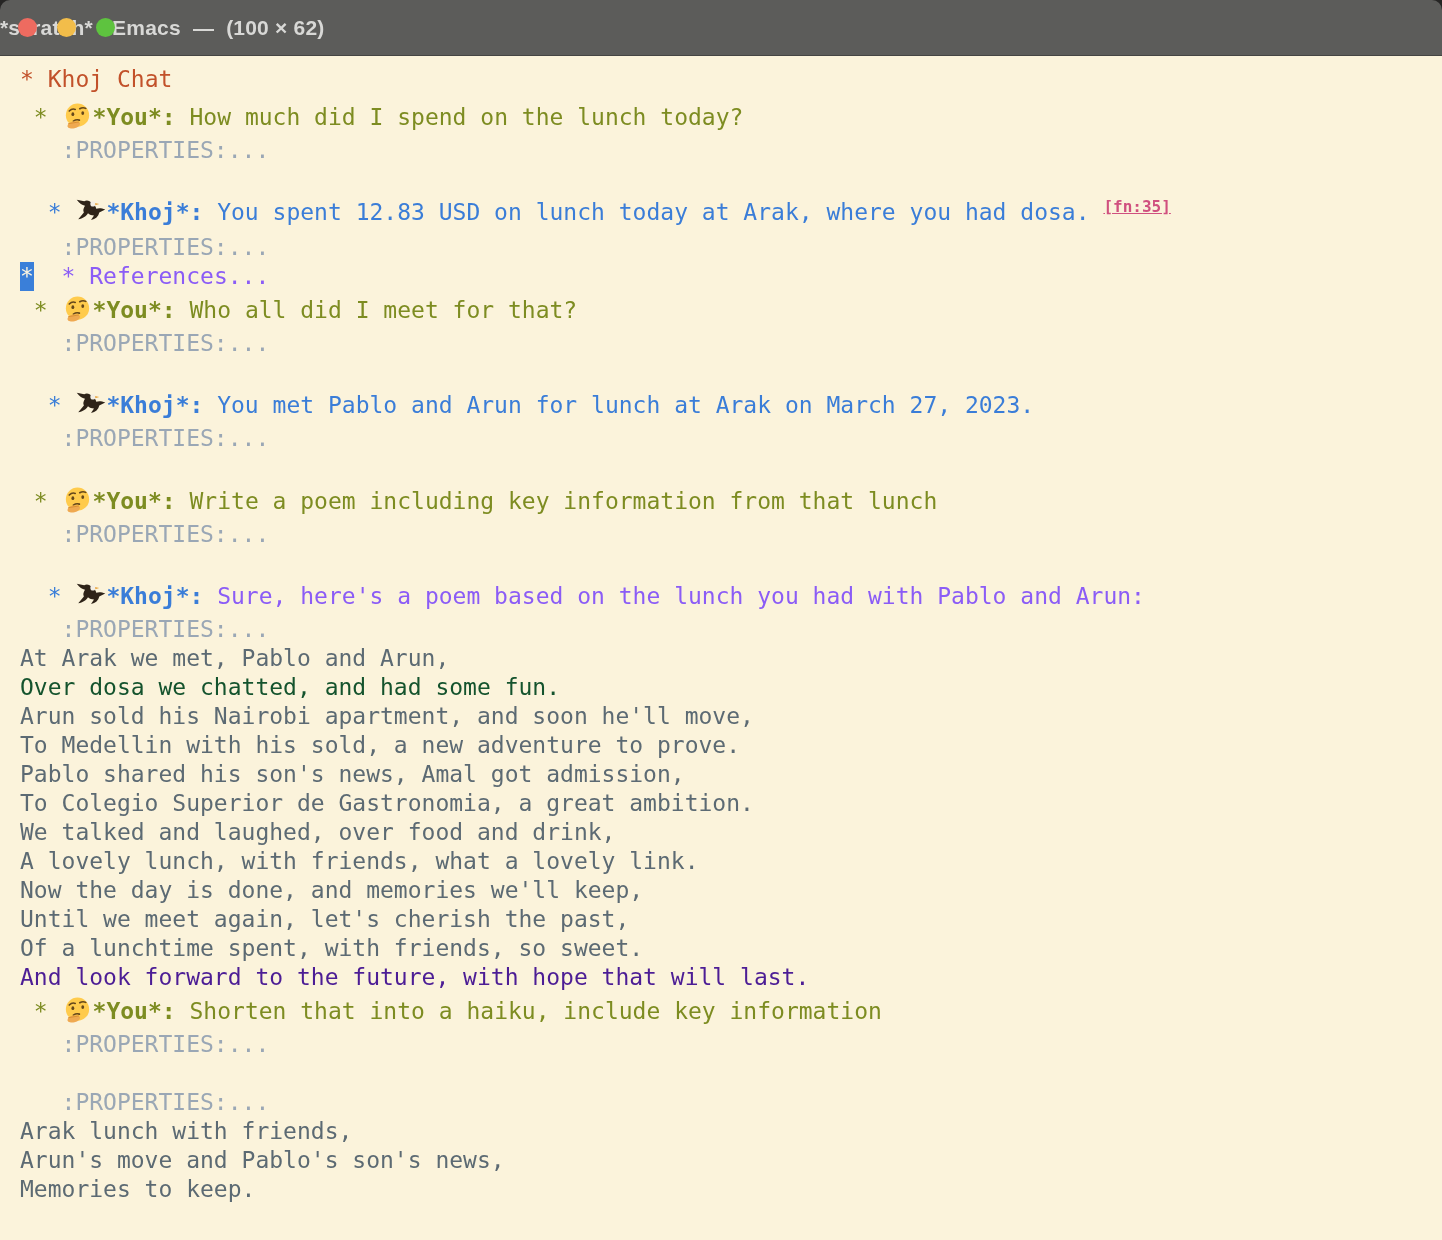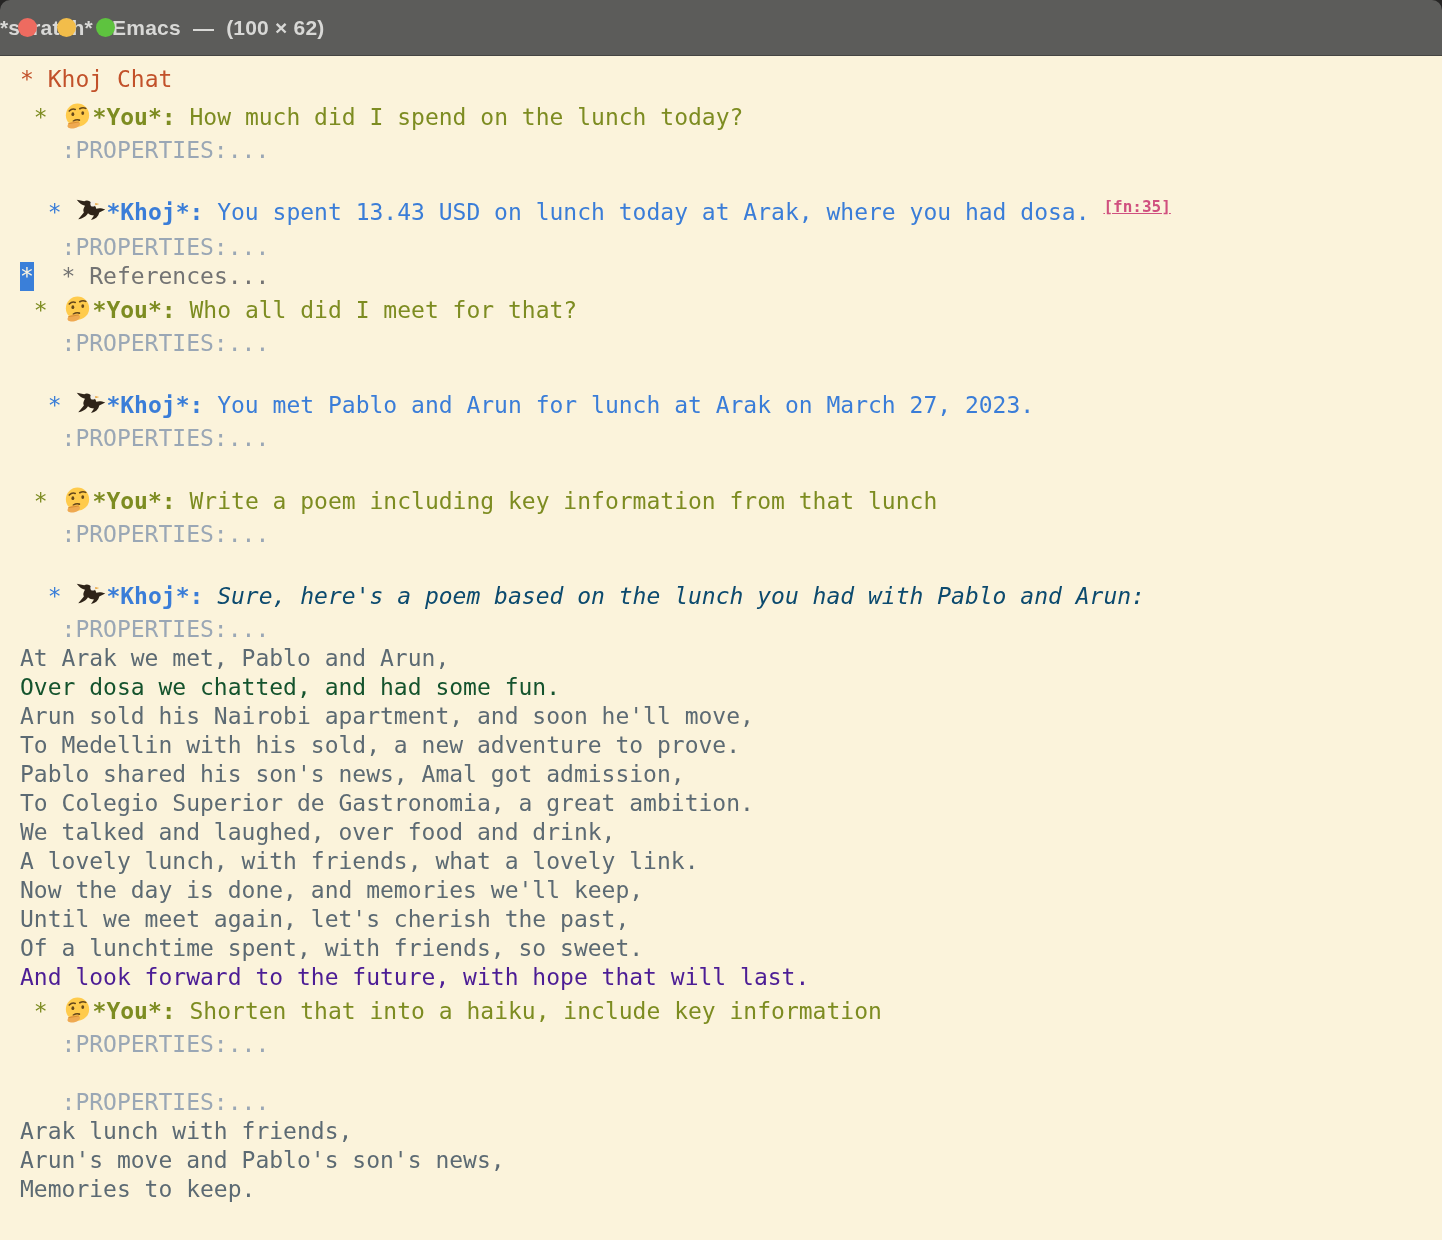--- a/index.html
+++ b/index.html
@@ -45,23 +45,23 @@
     <path d="M12.5 25.5 Q16.5 22.8 20.5 24.2" stroke="#65471B" stroke-width="2.2" fill="none" stroke-linecap="round"></path>
     <ellipse cx="13" cy="30.5" rx="8.5" ry="4.6" fill="#EFA951" transform="rotate(-14 13 30.5)"></ellipse>
     <path d="M5.5 29 L20 26.5" stroke="#D8902F" stroke-width="1.2" fill="none"></path>
   </svg></span><span style="color: rgb(125, 140, 33); font-weight: bold;">*You*:</span><span style="color: rgb(125, 140, 33);"> How much did I spend on the lunch today?</span></div>
       <div class="line"><span style="color: rgb(154, 167, 181);">   :PROPERTIES:...</span></div>
       <div class="line"><span> </span></div>
       <div class="line heading"><span style="color: rgb(58, 125, 216);">  * </span><span class="emoji"><svg width="30" height="26" viewBox="0 0 40 34">
     <path d="M21 7 C19 3 14 2 11 4 L1 2 C5 7 8 9 12 10 C10 13 9 16 10.5 19 L3 28 C9 27 14 24 16 20 C18 22 21 23 24 23 L20 29 C26 28 30 24 31 19 L39 15 C34 13 30 13 27 14 C26.5 11 24 8 21 7 Z" fill="#2E2318"></path>
     <circle cx="22.5" cy="7.5" r="3.4" fill="#F3EEE4"></circle>
     <path d="M25.5 6.2 L31 7.5 L25.8 9.4 Z" fill="#E8A33D"></path>
-  </svg></span><span style="color: rgb(58, 125, 216); font-weight: bold;">*Khoj*:</span><span style="color: rgb(58, 125, 216);"> You spent 13.43 USD on lunch today at Arak, where you had dosa.</span><span> </span><span class="footnote" style="color: rgb(208, 80, 127);">[fn:35]</span></div>
+  </svg></span><span style="color: rgb(58, 125, 216); font-weight: bold;">*Khoj*:</span><span style="color: rgb(58, 125, 216);"> You spent 12.83 USD on lunch today at Arak, where you had dosa.</span><span> </span><span class="footnote" style="color: rgb(208, 80, 127);">[fn:35]</span></div>
       <div class="line"><span style="color: rgb(154, 167, 181);">   :PROPERTIES:...</span></div>
-      <div class="line"><span class="cursor" style="color: rgb(253, 245, 223); background: rgb(58, 127, 217);">*</span><span>  </span><span style="color: #737373; margin-top: 16px;">* References...</span></div>
+      <div class="line"><span class="cursor" style="color: rgb(253, 245, 223); background: rgb(58, 127, 217);">*</span><span>  </span><span style="color: #8b5cf6; margin-top: 16px;">* References...</span></div>
       <div class="line heading"><span style="color: rgb(125, 140, 33);"> * </span><span class="emoji"><svg width="27" height="27" viewBox="0 0 36 36">
     <circle cx="18" cy="17.5" r="15.5" fill="#FFCB4C"></circle>
     <path d="M7 12 Q11 8 15 10" stroke="#65471B" stroke-width="2.2" fill="none" stroke-linecap="round"></path>
     <path d="M21 9 Q25 6.5 29 8.5" stroke="#65471B" stroke-width="2.2" fill="none" stroke-linecap="round"></path>
     <ellipse cx="11.8" cy="16.2" rx="1.9" ry="2.5" fill="#65471B"></ellipse>
     <ellipse cx="25" cy="14.8" rx="1.9" ry="2.5" fill="#65471B"></ellipse>
     <path d="M12.5 25.5 Q16.5 22.8 20.5 24.2" stroke="#65471B" stroke-width="2.2" fill="none" stroke-linecap="round"></path>
     <ellipse cx="13" cy="30.5" rx="8.5" ry="4.6" fill="#EFA951" transform="rotate(-14 13 30.5)"></ellipse>
     <path d="M5.5 29 L20 26.5" stroke="#D8902F" stroke-width="1.2" fill="none"></path>
   </svg></span><span style="color: rgb(125, 140, 33); font-weight: bold;">*You*:</span><span style="color: rgb(125, 140, 33);"> Who all did I meet for that?</span></div>
@@ -83,21 +83,21 @@
     <path d="M12.5 25.5 Q16.5 22.8 20.5 24.2" stroke="#65471B" stroke-width="2.2" fill="none" stroke-linecap="round"></path>
     <ellipse cx="13" cy="30.5" rx="8.5" ry="4.6" fill="#EFA951" transform="rotate(-14 13 30.5)"></ellipse>
     <path d="M5.5 29 L20 26.5" stroke="#D8902F" stroke-width="1.2" fill="none"></path>
   </svg></span><span style="color: rgb(125, 140, 33); font-weight: bold;">*You*:</span><span style="color: rgb(125, 140, 33);"> Write a poem including key information from that lunch</span></div>
       <div class="line"><span style="color: rgb(154, 167, 181);">   :PROPERTIES:...</span></div>
       <div class="line"><span> </span></div>
       <div class="line heading"><span style="color: rgb(58, 125, 216);">  * </span><span class="emoji"><svg width="30" height="26" viewBox="0 0 40 34">
     <path d="M21 7 C19 3 14 2 11 4 L1 2 C5 7 8 9 12 10 C10 13 9 16 10.5 19 L3 28 C9 27 14 24 16 20 C18 22 21 23 24 23 L20 29 C26 28 30 24 31 19 L39 15 C34 13 30 13 27 14 C26.5 11 24 8 21 7 Z" fill="#2E2318"></path>
     <circle cx="22.5" cy="7.5" r="3.4" fill="#F3EEE4"></circle>
     <path d="M25.5 6.2 L31 7.5 L25.8 9.4 Z" fill="#E8A33D"></path>
-  </svg></span><span style="color: rgb(58, 125, 216); font-weight: bold;">*Khoj*:</span><span style="color: #0c4a6e; font-style: italic;"> Sure, here's a poem based on the lunch you had with Pablo and Arun:</span></div>
+  </svg></span><span style="color: rgb(58, 125, 216); font-weight: bold;">*Khoj*:</span><span style="color: #8b5cf6;"> Sure, here's a poem based on the lunch you had with Pablo and Arun:</span></div>
       <div class="line"><span style="color: rgb(154, 167, 181);">   :PROPERTIES:...</span></div>
       <div class="line"><span style="color: rgb(92, 106, 115);">At Arak we met, Pablo and Arun,</span></div>
       <div class="line"><span style="color: #14532d;">Over dosa we chatted, and had some fun.</span></div>
       <div class="line"><span style="color: rgb(92, 106, 115);">Arun sold his Nairobi apartment, and soon he'll move,</span></div>
       <div class="line"><span style="color: rgb(92, 106, 115);">To Medellin with his sold, a new adventure to prove.</span></div>
       <div class="line"><span style="color: rgb(92, 106, 115);">Pablo shared his son's news, Amal got admission,</span></div>
       <div class="line"><span style="color: rgb(92, 106, 115);">To Colegio Superior de Gastronomia, a great ambition.</span></div>
       <div class="line"><span style="color: rgb(92, 106, 115);">We talked and laughed, over food and drink,</span></div>
       <div class="line"><span style="color: rgb(92, 106, 115);">A lovely lunch, with friends, what a lovely link.</span></div>
       <div class="line"><span style="color: rgb(92, 106, 115);">Now the day is done, and memories we'll keep,</span></div>

